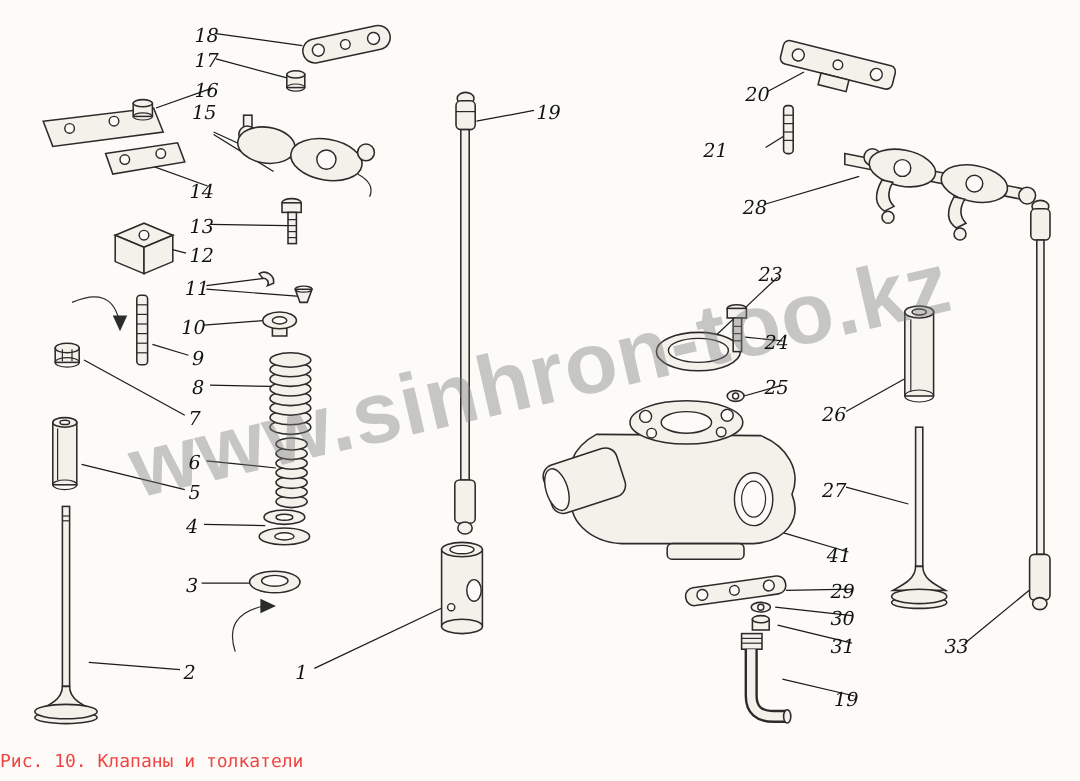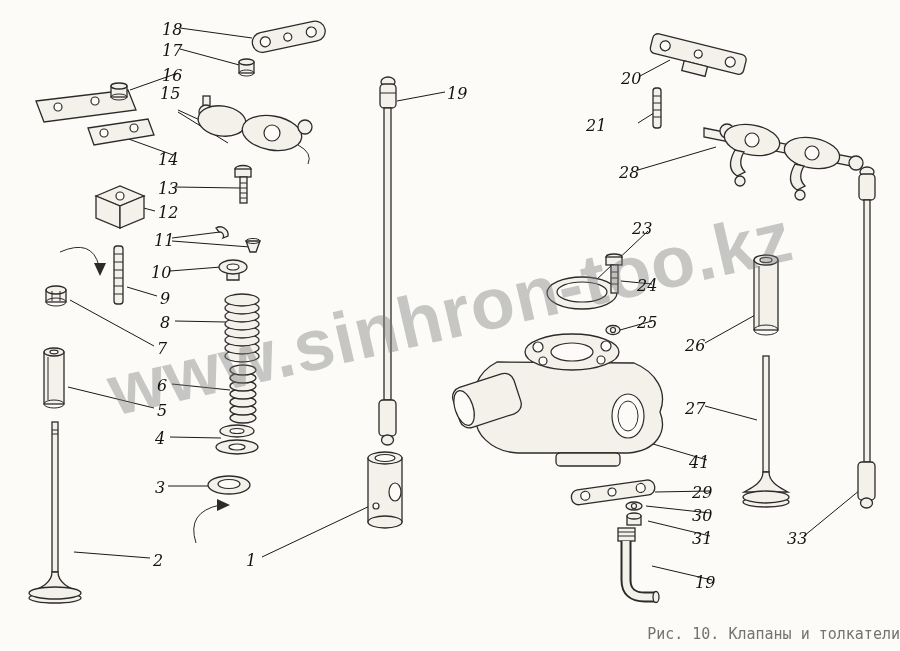--- a/index.html
+++ b/index.html
@@ -21,22 +21,22 @@
   }
   .watermark {
     position:absolute; left:-20px; top:272px; width:940px; z-index:6;
     text-align:center; transform:rotate(-13deg);
     font:bold 72px "Liberation Sans", sans-serif;
     color:rgba(125,125,125,0.42); letter-spacing:1px;
     white-space:nowrap; pointer-events:none;
   }
   .caption {
     position:absolute; left:0; right:0; bottom:8px; z-index:10;
-    text-align:right; font:15px "DejaVu Sans Mono", monospace;
-    color:#737373;
+    text-align:left; font:15px "DejaVu Sans Mono", monospace;
+    color:#ef4444;
   }
 </style>
 </head>
 <body>
 
 <div class="page">
 
   <svg class="diagram" width="900" height="651" viewBox="0 0 900 651">
 
     <g class="lead">

